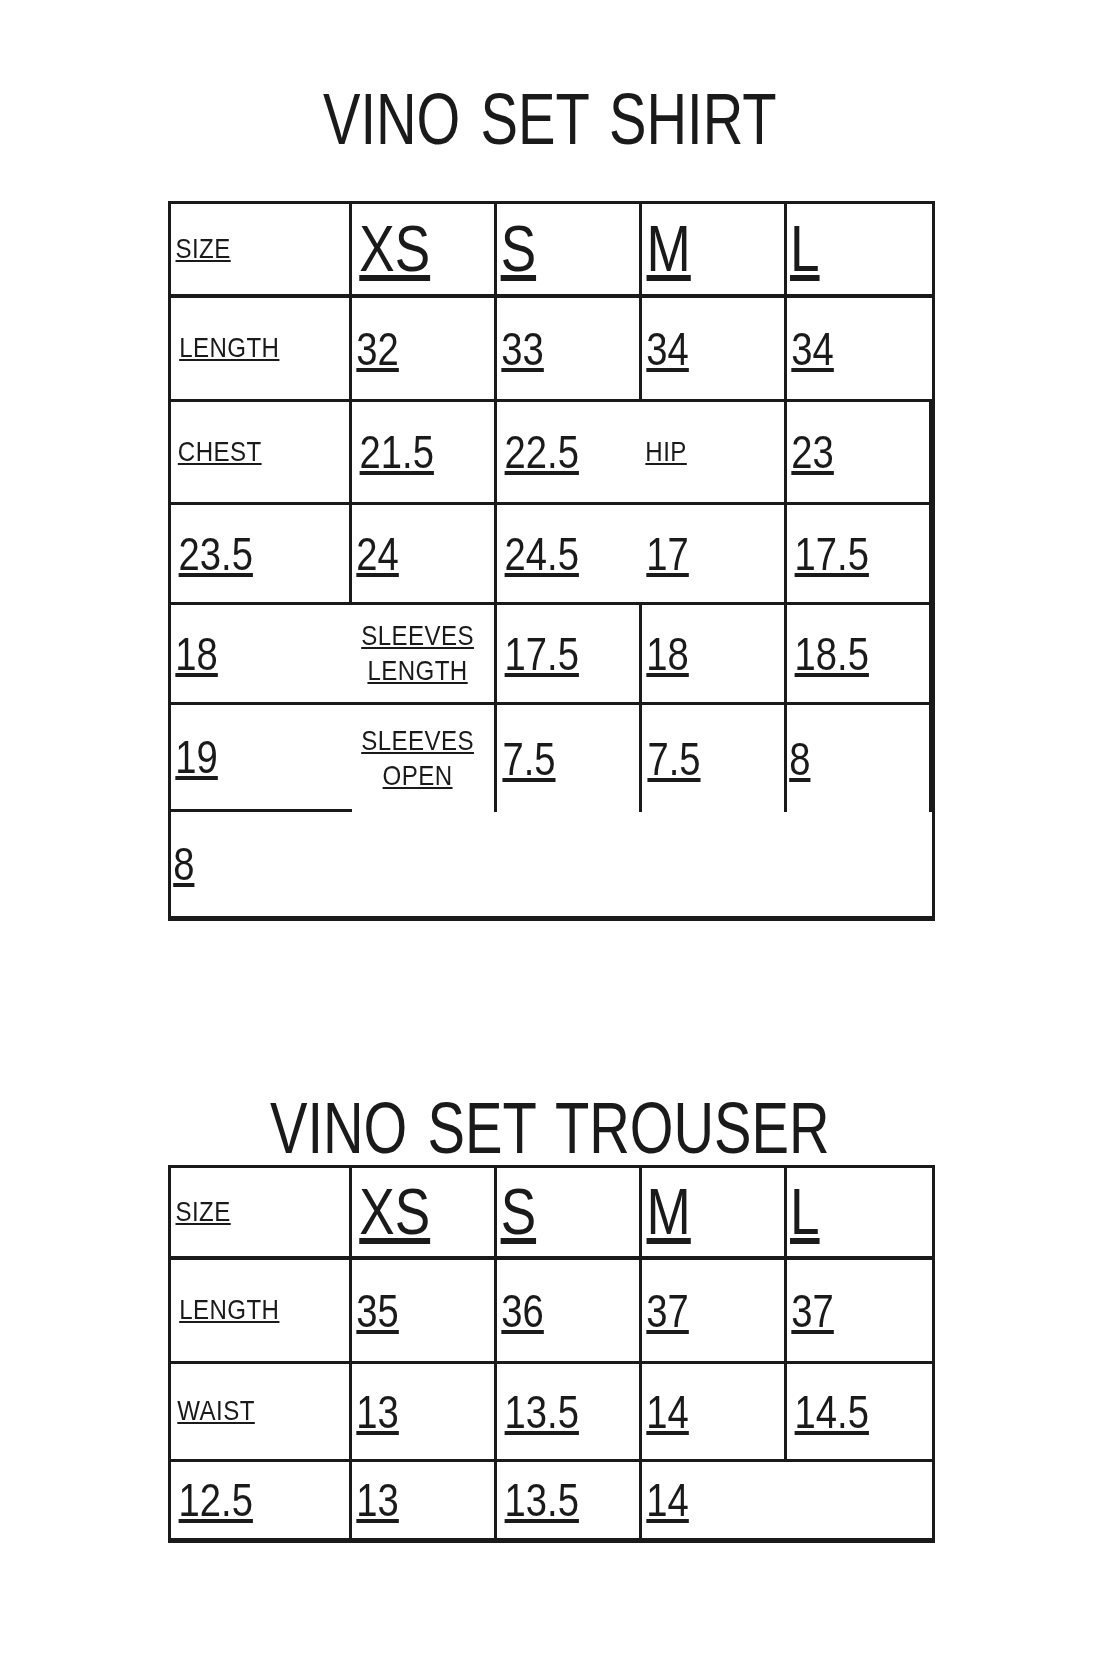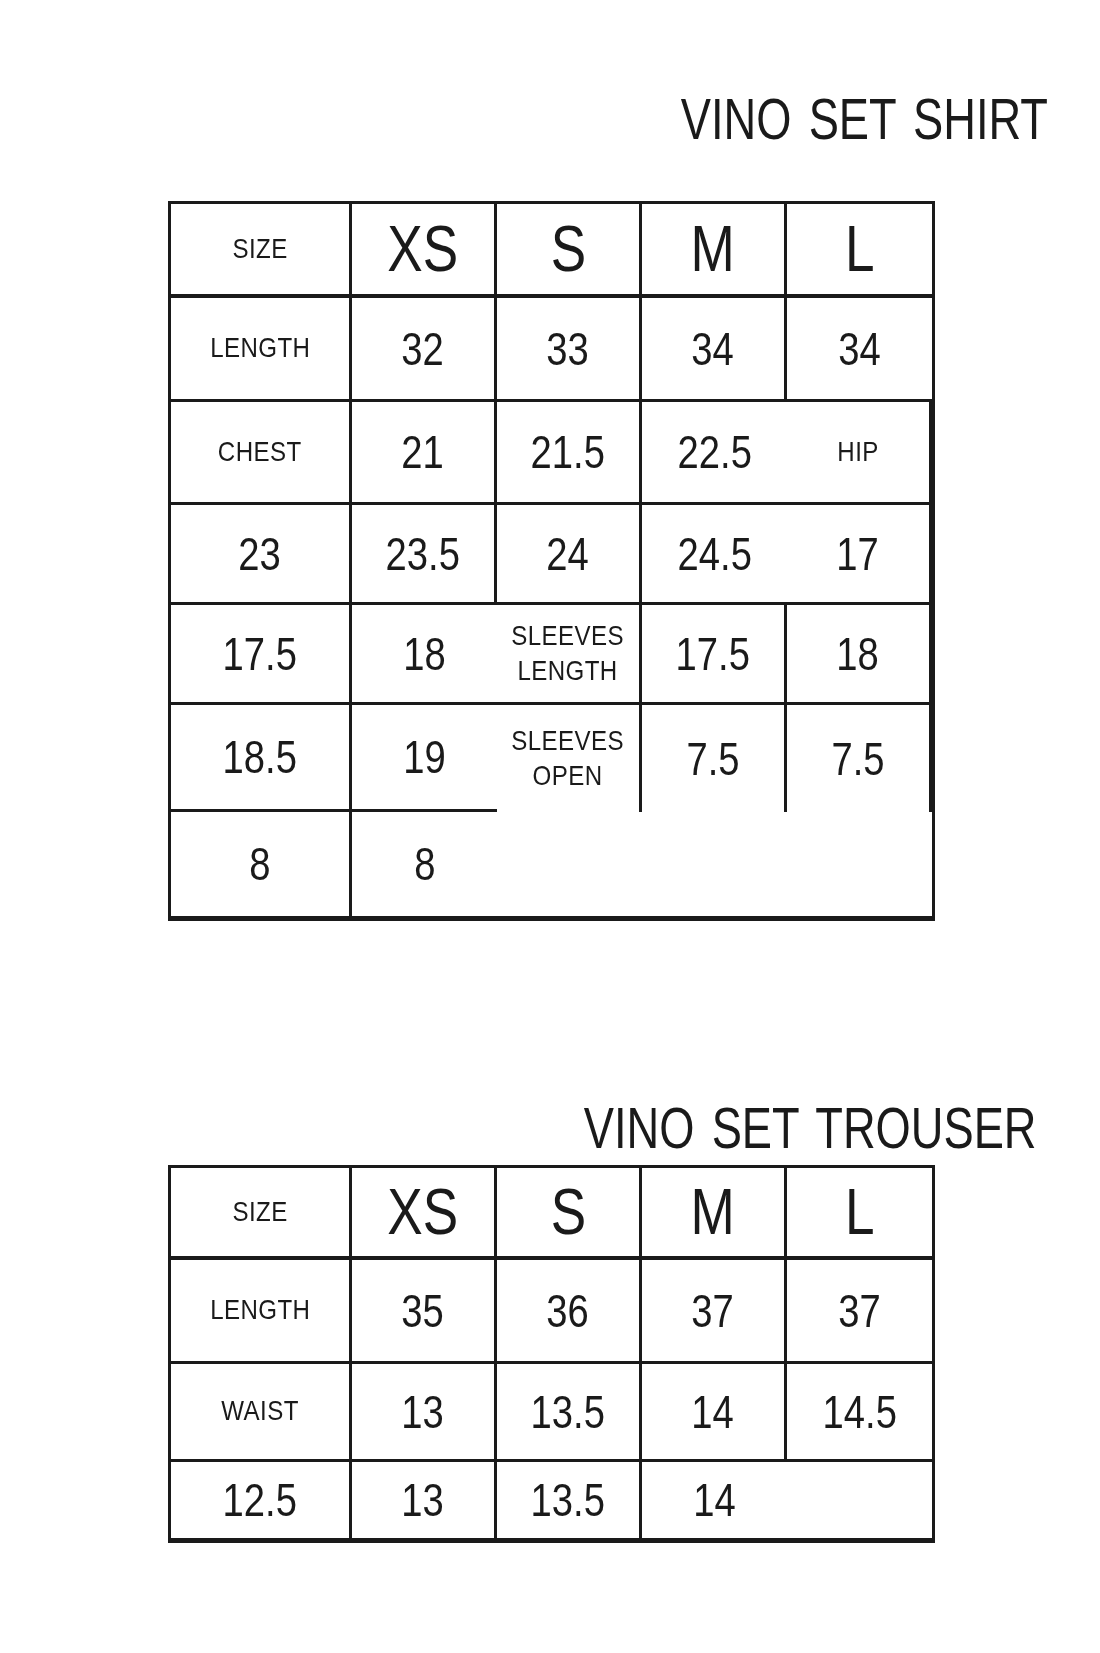--- a/index.html
+++ b/index.html
@@ -11,45 +11,46 @@
   body{
     width:1100px;height:1653px;
     position:relative;
     font-family:"Liberation Sans", sans-serif;
     color:var(--ink);
     background:var(--paper);
     overflow:hidden;
   }
   .title{
     position:absolute;left:0;right:0;
-    text-align:right;
-    font-size:58px;line-height:86px;font-weight:400;
+    text-align:center;
+    font-size:72px;line-height:86px;font-weight:400;
     color:var(--ink);
     white-space:nowrap;
   }
   .title .cx-title{
     display:inline-block;
     transform:scaleX(0.78);
     transform-origin:50% 50%;
     word-spacing:6px;
   }
   .size-table{
     position:absolute;
     left:168px;width:767px;
     display:grid;
     grid-template-columns:181px 145px 145px 145px 145px;
     border:3px solid var(--ink);
     border-bottom-width:5px;
     background:var(--paper);
   }
   .c{
-    display:flex;align-items:center;justify-content:center;
+    display:flex;align-items:center;justify-content:flex-start;
     border-right:3px solid var(--ink);
     border-bottom:3px solid var(--ink);
     background:var(--paper);
+    text-decoration:underline;
   }
   .c.col-last{border-right:none;}
   .c.row-last{border-bottom:none;}
   .c.hdr-row{border-bottom-width:4px;}
   .lab{
     font-size:28px;line-height:1.22;font-weight:400;
     text-align:center;
     white-space:pre-line;
     letter-spacing:0.5px;
   }
@@ -108,23 +109,20 @@
       <span class="val cx">34</span>
     </div>
   <div class="c col-last">
       <span class="val cx">34</span>
     </div>
 
   <div class="c">
       <span class="lab cx-lab">CHEST</span>
     </div>
   <div class="c">
-      <span class="val cx">21</span>
-    </div>
-  <div class="c">
       <span class="val cx">21.5</span>
     </div>
   <div class="c col-last">
       <span class="val cx">22.5</span>
     </div>
 
   <div class="c">
       <span class="lab cx-lab">HIP</span>
     </div>
   <div class="c">

